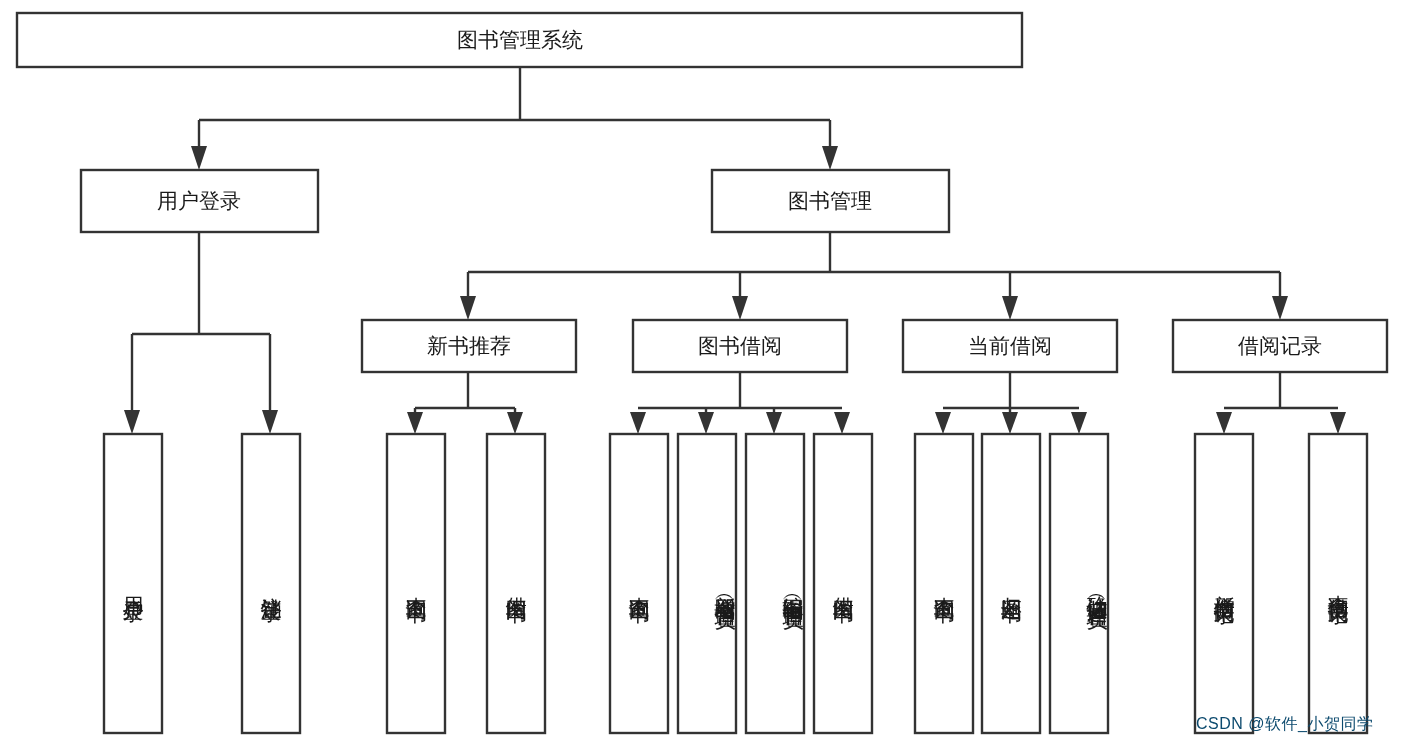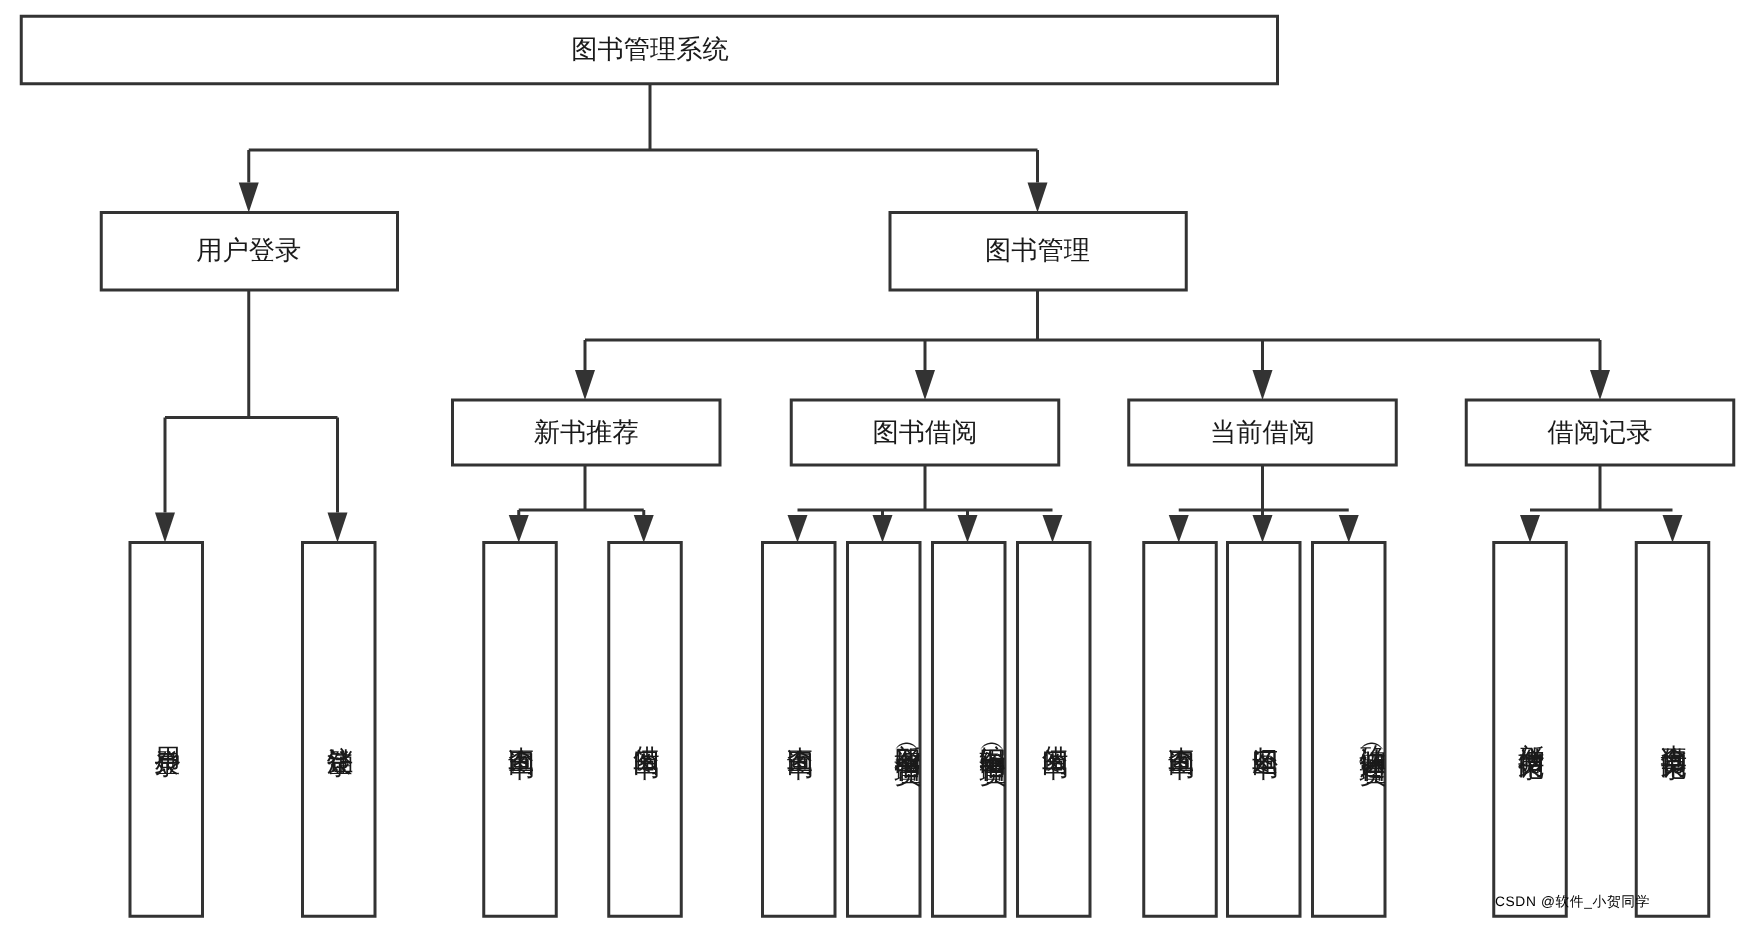--- a/index.html
+++ b/index.html
@@ -59,22 +59,22 @@
     letter-spacing: 2px;
     white-space: nowrap;
     display: flex;
     align-items: center;
     justify-content: center;
     pointer-events: none;
   }
   .watermark {
     position: absolute;
     font-family: "Liberation Sans", "DejaVu Sans", sans-serif;
-    font-size: 11px;
-    color: #000000;
+    font-size: 16px;
+    color: #0c4a6e;
     white-space: nowrap;
     letter-spacing: 0.5px;
   }
 </style>
 </head>
 <body>
 
 <div id="diagram-root">
 
   <svg class="tree-svg" viewBox="0 0 1405 747">

